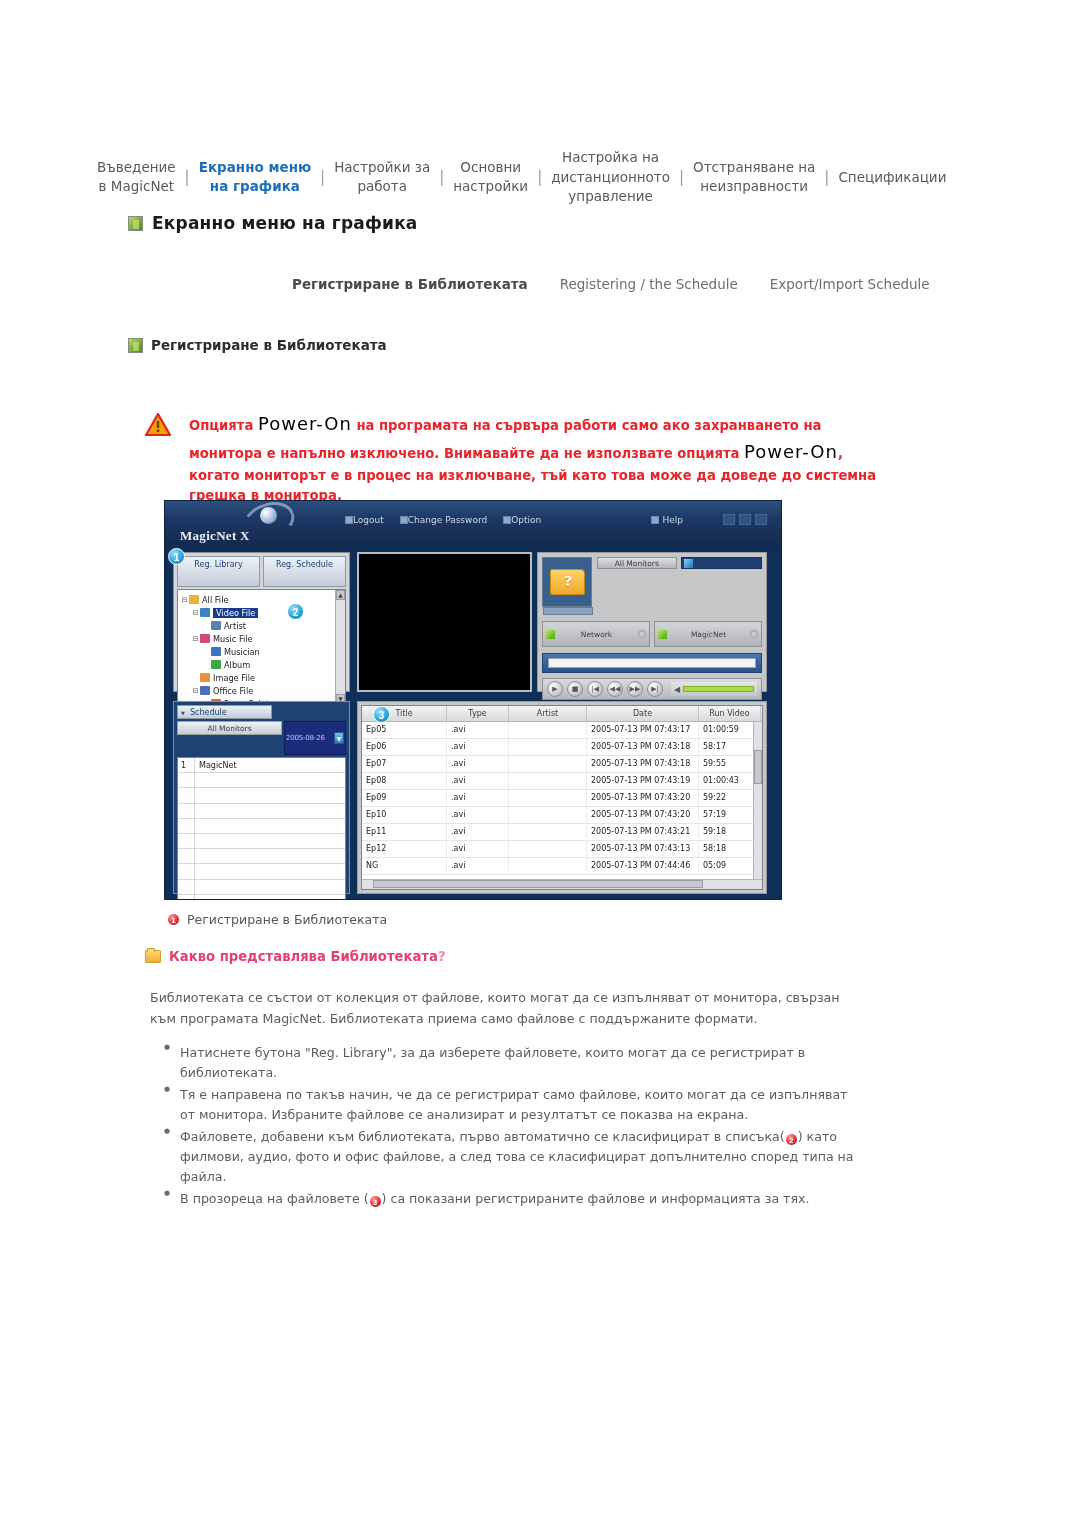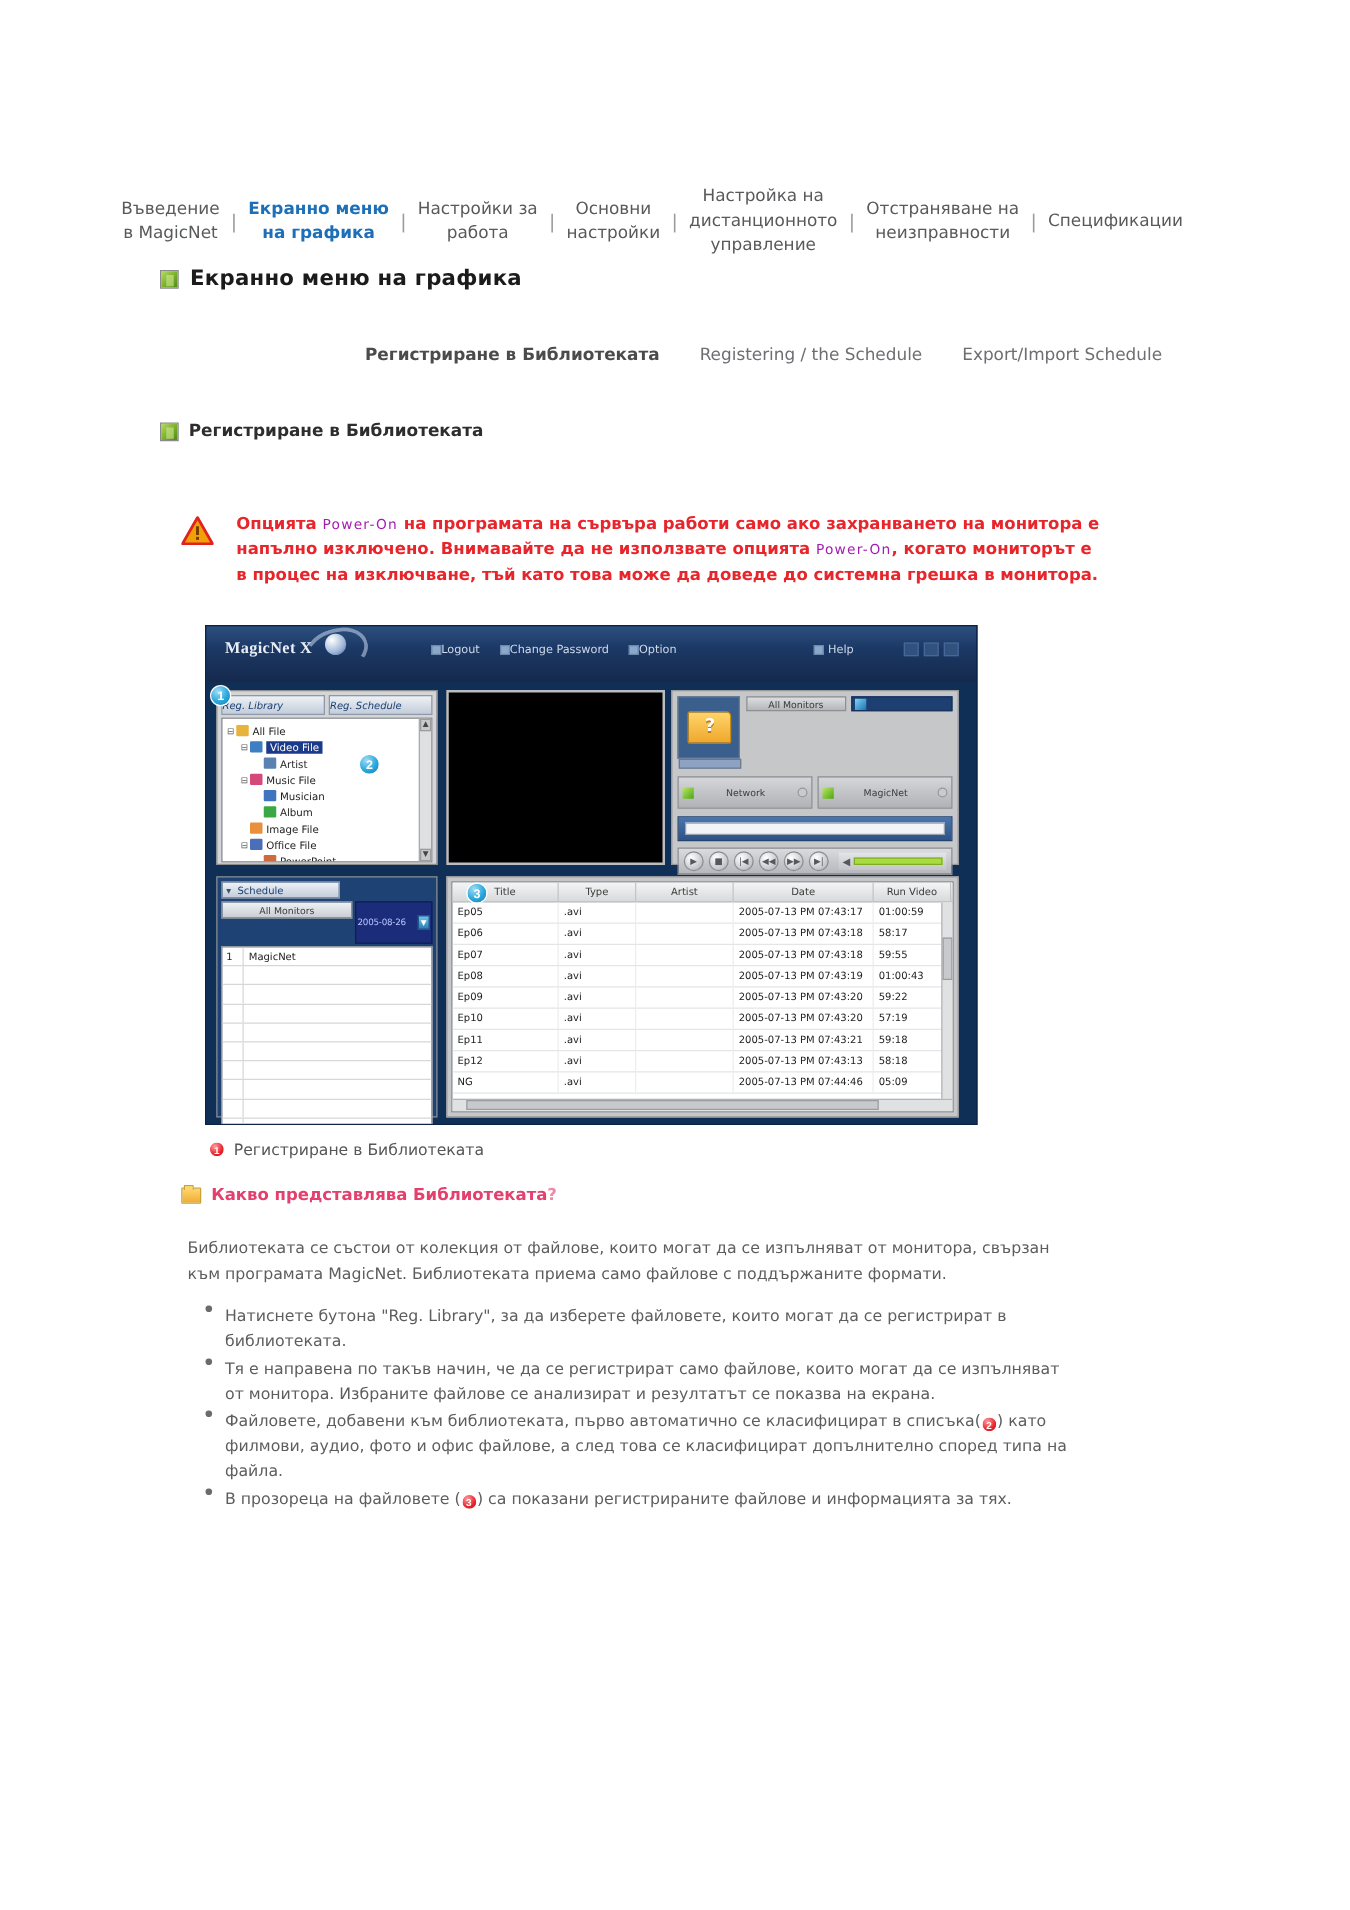--- a/index.html
+++ b/index.html
@@ -62,36 +62,36 @@
   .warnbox{
     position:absolute; left:145px; top:410px; width:740px;
     display:flex; gap:18px; align-items:flex-start;
   }
   .warn-tri{
     width:26px; height:23px; flex:none; margin-top:3px; position:relative;
   }
   .warn-text{
     font-size:13.2px; line-height:1.55; color:#e8252b; font-weight:bold;
   }
-  .warn-text .lt{ font-weight:normal; color:#a21caf; letter-spacing:1px; font-size:11px;}
+  .warn-text .lt{ font-weight:normal; color:#000000; letter-spacing:1px; font-size:18px;}
 
   
   .appshot{
     position:absolute; left:164px; top:500px; width:618px; height:400px;
     background:#0f2f57;
     border:1px solid #0b2444;
     overflow:hidden;
   }
   .app-header{
     height:45px; width:100%;
     background:linear-gradient(180deg,#2c4f7d 0%, #1b3865 40%, #15294c 100%);
     position:relative;
   }
   .app-logo{
-    position:absolute; left:15px; top:9px;
+    position:absolute; left:15px; top:27px;
     font-family:"Liberation Serif", serif;
     font-size:13px; font-weight:bold; color:#e9eef6;
     letter-spacing:.3px;
   }
   .logo-swoosh{
     position:absolute; left:78px; top:2px; width:52px; height:36px;
     border-radius:50%;
     border:3px solid rgba(200,215,240,.55);
     border-left-color:transparent; border-bottom-color:transparent;
     transform:rotate(-18deg);
@@ -114,25 +114,24 @@
   .win-btns{ position:absolute; right:14px; top:13px; display:flex; gap:4px; }
   .win-btns span{ width:12px; height:11px; background:#31527f; border:1px solid #46679a; display:block;}
 
   .app-body{ position:relative; padding:6px 8px 0 8px; height:355px; }
 
   
   .tree-panel{ position:absolute; left:8px; top:6px; width:177px; height:140px;
     background:#d4d5d7; border:1px solid #8b8d91; }
   .tab-row{ display:flex; gap:3px; padding:3px 3px 2px 3px; }
   .tab-btn{
-    flex:1; height:16px; font-size:8px; color:#1a3f73; text-align:left;
+    flex:1; height:31px; font-size:8px; color:#1a3f73; text-align:center;
     line-height:15px;
     background:linear-gradient(180deg,#eef2f7,#c3ccd9);
     border:1px solid #8d99a9;
-    font-style:italic;
   }
   .tree-box{
     margin:0 3px 3px 3px; height:116px; background:#ffffff; border:1px solid #7f8287;
     position:relative; overflow:hidden;
   }
   .tree-list{ padding:3px 0 0 2px; font-size:8.2px; color:#222; }
   .tnode{ display:flex; align-items:center; height:13px; white-space:nowrap;}
   .tnode .exp{ width:9px; text-align:center; color:#5a5a5a; font-size:7px; }
   .tnode .fic{ width:10px; height:9px; margin-right:3px; flex:none; border-radius:1px; }
   .tnode .lbl{ }

